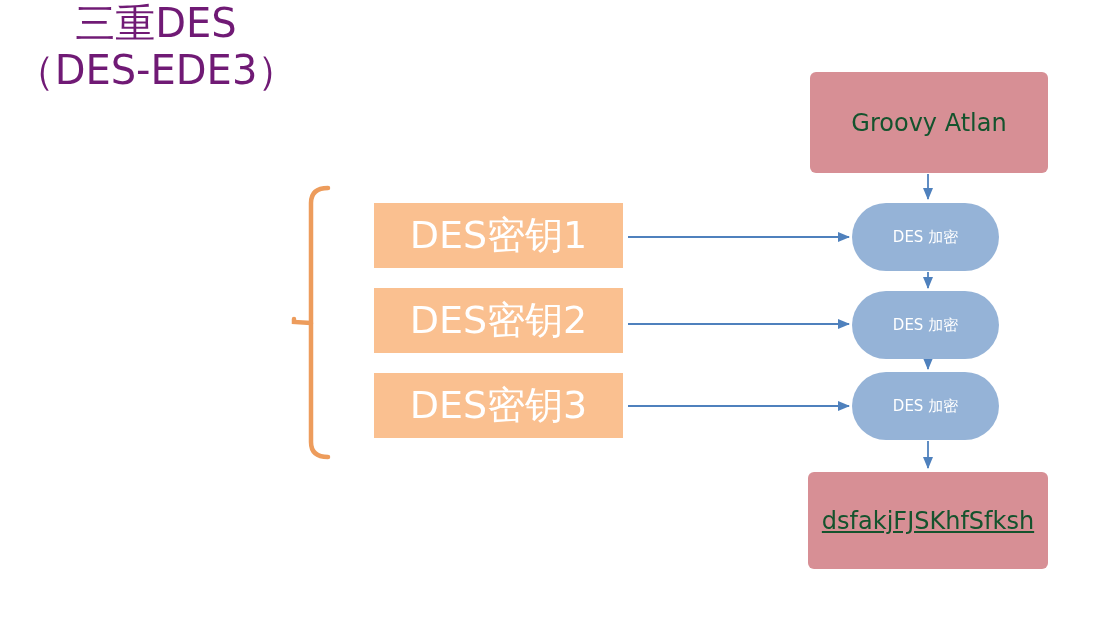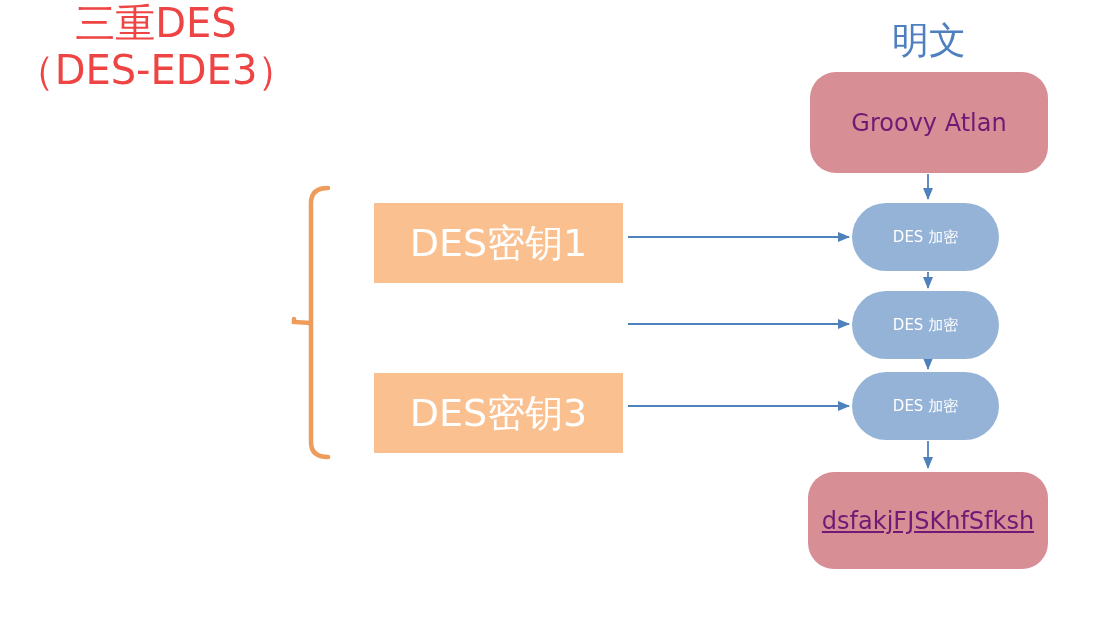--- a/index.html
+++ b/index.html
@@ -8,26 +8,26 @@
     width:1112px;height:634px;
     background:#ffffff;
     overflow:hidden;
     font-family:"DejaVu Sans","Liberation Sans",sans-serif;
   }
   .overlay{position:absolute;left:0;top:0;width:1112px;height:634px;pointer-events:none;}
 
   .left-caption{
     position:absolute;left:0;top:252;width:312px;
     text-align:center;
-    color:#ef4444;
+    color:#701a75;
     font-size:40px;line-height:47px;
     white-space:nowrap;
   }
   .key-box{
-    position:absolute;left:374px;width:249px;height:80px;
+    position:absolute;left:374px;width:249px;height:65px;
     background:#FAC090;
     color:#ffffff;
     font-size:38px;
     display:flex;align-items:center;justify-content:center;
     white-space:nowrap;
   }
   .key-1{top:203px;}
   .key-2{top:288px;}
   .key-3{top:373px;}
 
@@ -37,22 +37,22 @@
     font-size:37px;
     text-align:center;
     white-space:nowrap;
   }
   .label-plain{left:810px;width:238px;top:16px;}
   .label-cipher{left:808px;width:240px;top:570px;}
 
   .data-box{
     position:absolute;
     background:#D78F95;
-    border-radius:26px;
-    color:#701a75;font-size:24px;
+    border-radius:6px;
+    color:#14532d;font-size:24px;
     display:flex;align-items:center;justify-content:center;
     white-space:nowrap;
   }
   .box-plain{left:810px;top:72px;width:238px;height:101px;}
   .box-cipher{left:808px;top:472px;width:240px;height:97px;text-decoration:underline;}
 
   .enc-box{
     position:absolute;left:852px;width:147px;height:68px;
     background:#95B3D7;
     border-radius:34px;
@@ -91,27 +91,29 @@
       <line x1="928" y1="360" x2="928" y2="369" marker-end="url(#ah)"></line>
       <line x1="928" y1="441" x2="928" y2="468" marker-end="url(#ah)"></line>
     </g>
   </svg>
 
   <div class="left-caption">
     <div>三重DES</div>
     <div>（DES-EDE3）</div>
   </div>
 
-  <div class="flow-label label-plain">明文</div>
   <div class="data-box box-plain">
     <span>Groovy Atlan</span>
   </div>
 
   <div class="key-box key-1">
     <span>DES密钥1</span>
+  </div>
+  <div class="key-box key-2">
+    <span>DES密钥2</span>
   </div>
   <div class="key-box key-3">
     <span>DES密钥3</span>
   </div>
 
   <div class="enc-box enc-1">
     <span>DES 加密</span>
   </div>
   <div class="enc-box enc-2">
     <span>DES 加密</span>

